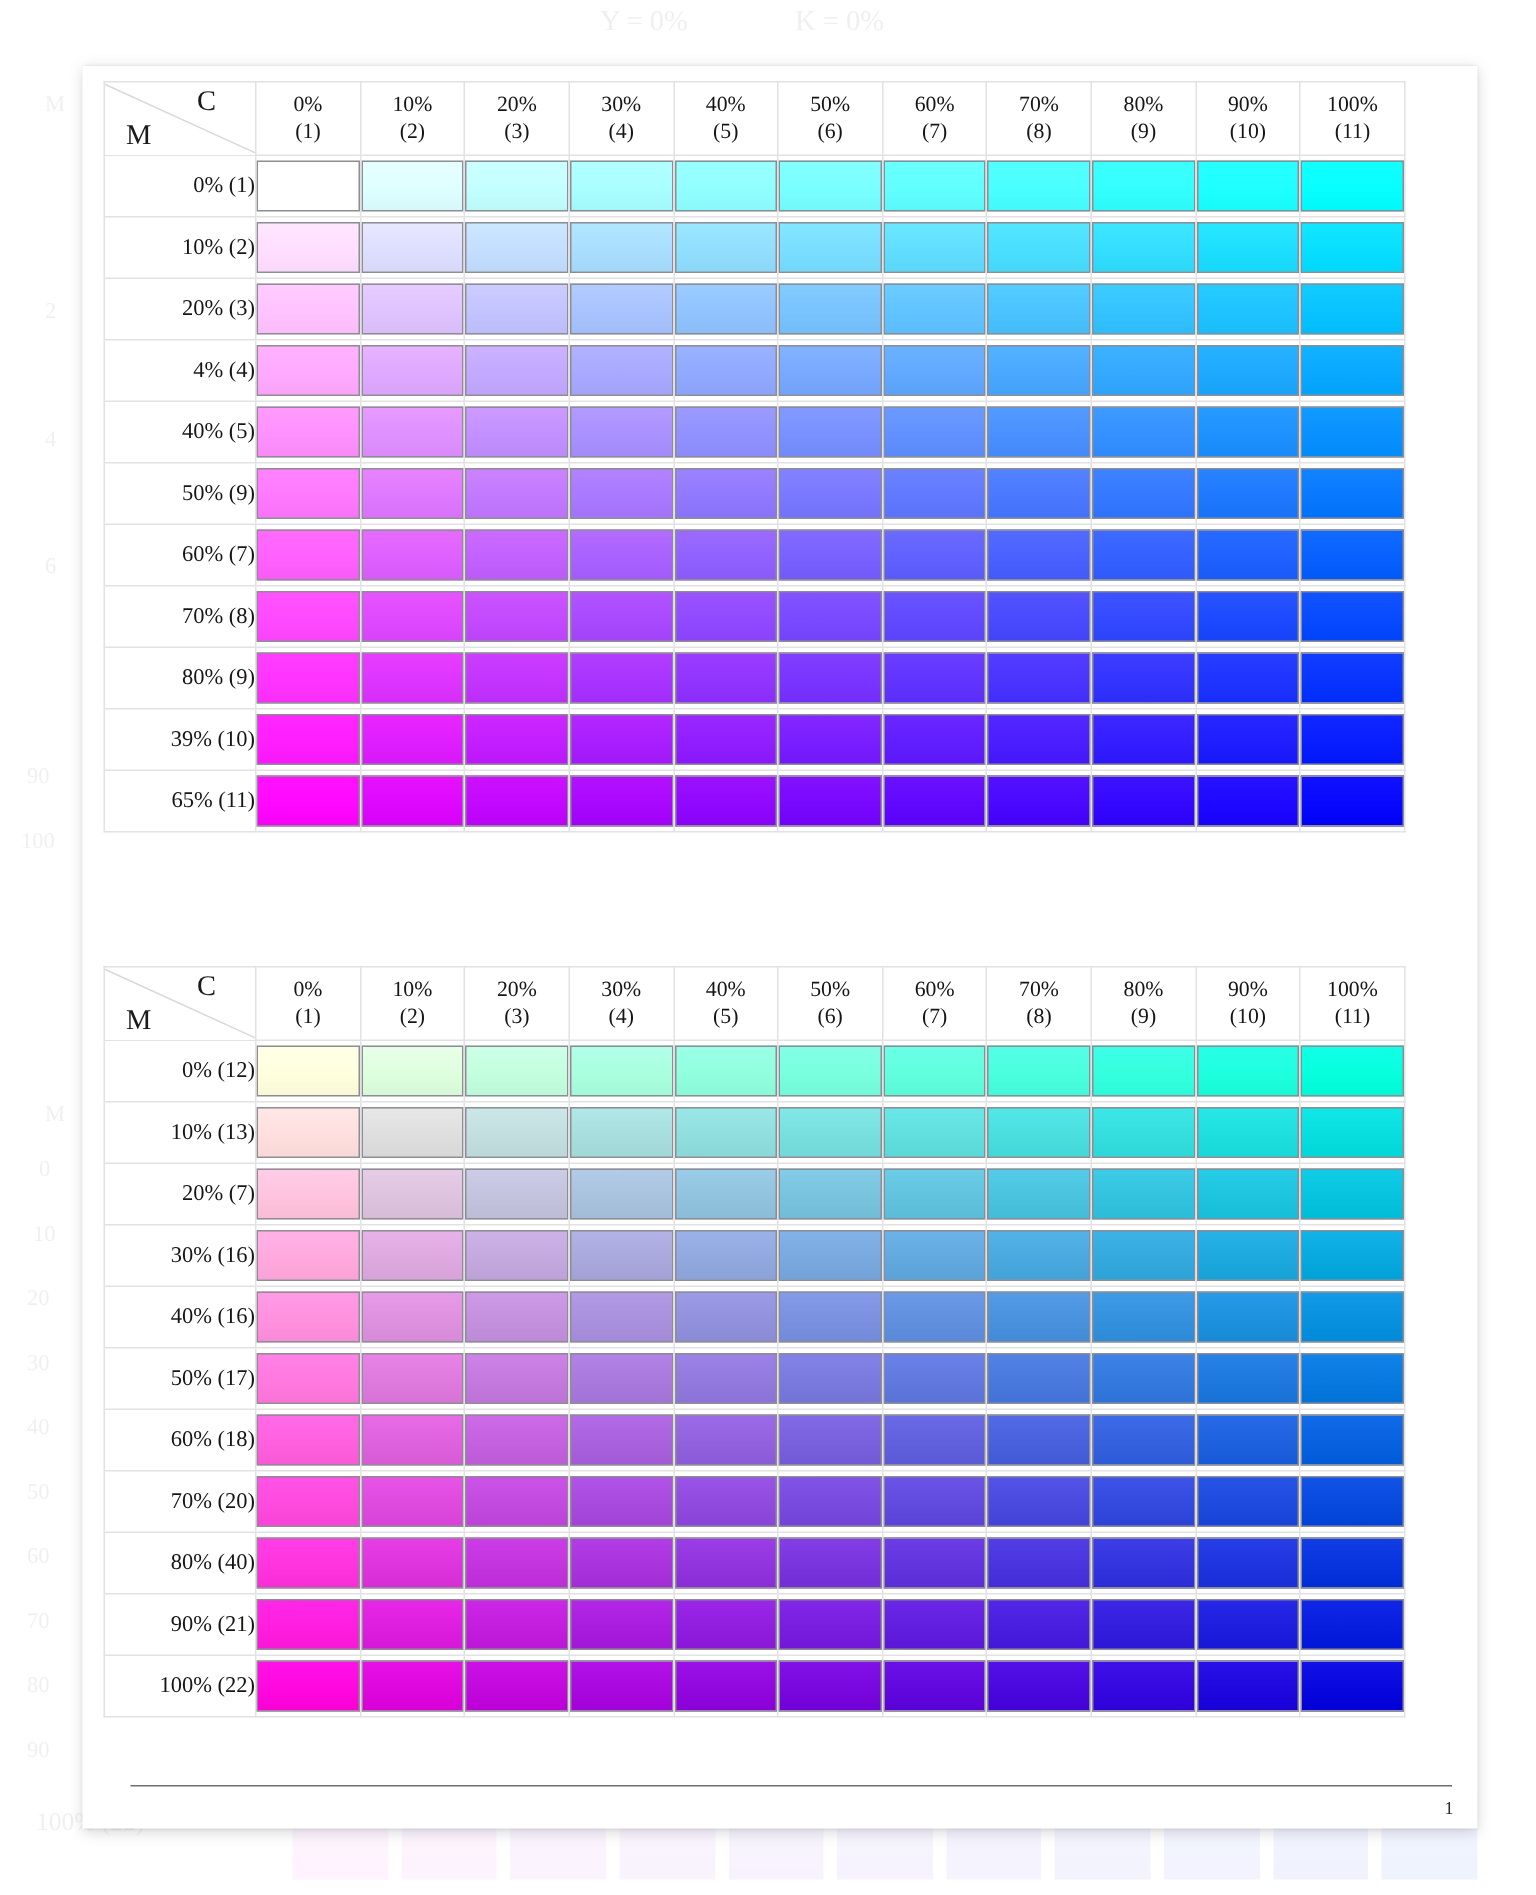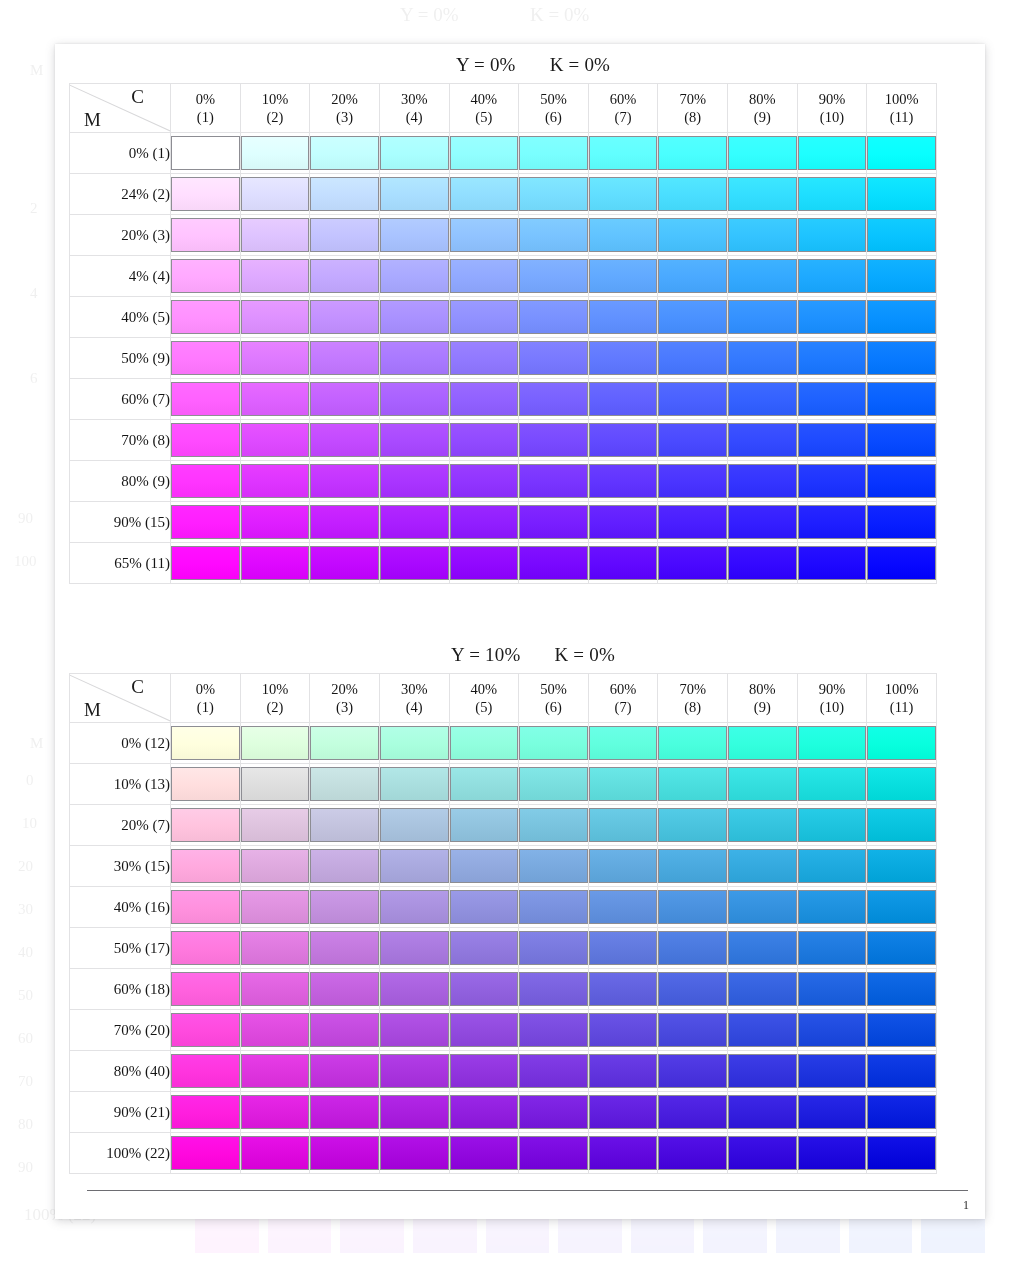--- a/index.html
+++ b/index.html
@@ -214,23 +214,20 @@
       <i style="background: linear-gradient(rgb(164, 165, 255), rgb(144, 145, 251));"></i>
       <i style="background: linear-gradient(rgb(151, 165, 255), rgb(131, 145, 251));"></i>
       <i style="background: linear-gradient(rgb(138, 165, 255), rgb(118, 145, 251));"></i>
       <i style="background: linear-gradient(rgb(125, 165, 255), rgb(105, 145, 251));"></i>
     </div>
 </div>
 
 <div class="sheet">
 
   <div class="chart-block block-1">
-    <div class="chart-title">
-      <span>Y = 0%</span><span class="t-gap"></span><span>K = 0%</span>
-    </div>
     <table class="cmyk-table" id="table-0">
         <thead>
           <tr>
             <th class="corner-cell">
               <span class="diag"></span>
               <span class="lbl-c">C</span>
               <span class="lbl-m">M</span>
             </th>
             <th class="col-head">
               <span class="pct">0%</span>
@@ -309,21 +306,21 @@
               <div class="swatch" style="background: linear-gradient(rgb(61, 255, 255) 0%, rgb(52, 255, 255) 55%, rgb(45, 248, 248) 100%);"></div>
             </td>
             <td class="swatch-cell">
               <div class="swatch" style="background: linear-gradient(rgb(39, 255, 255) 0%, rgb(30, 255, 255) 55%, rgb(23, 248, 248) 100%);"></div>
             </td>
             <td class="swatch-cell">
               <div class="swatch" style="background: linear-gradient(rgb(17, 255, 255) 0%, rgb(8, 255, 255) 55%, rgb(1, 248, 248) 100%);"></div>
             </td>
           </tr>
           <tr>
-            <td class="row-head">24% (2)</td>
+            <td class="row-head">10% (2)</td>
             <td class="swatch-cell">
               <div class="swatch" style="background: linear-gradient(rgb(255, 231, 255) 0%, rgb(255, 222, 255) 55%, rgb(248, 215, 248) 100%);"></div>
             </td>
             <td class="swatch-cell">
               <div class="swatch" style="background: linear-gradient(rgb(231, 231, 255) 0%, rgb(222, 222, 255) 55%, rgb(215, 215, 248) 100%);"></div>
             </td>
             <td class="swatch-cell">
               <div class="swatch" style="background: linear-gradient(rgb(204, 231, 255) 0%, rgb(195, 222, 255) 55%, rgb(188, 215, 248) 100%);"></div>
             </td>
             <td class="swatch-cell">
@@ -597,21 +594,21 @@
               <div class="swatch" style="background: linear-gradient(rgb(61, 61, 255) 0%, rgb(52, 52, 255) 55%, rgb(45, 45, 248) 100%);"></div>
             </td>
             <td class="swatch-cell">
               <div class="swatch" style="background: linear-gradient(rgb(39, 61, 255) 0%, rgb(30, 52, 255) 55%, rgb(23, 45, 248) 100%);"></div>
             </td>
             <td class="swatch-cell">
               <div class="swatch" style="background: linear-gradient(rgb(17, 61, 255) 0%, rgb(8, 52, 255) 55%, rgb(1, 45, 248) 100%);"></div>
             </td>
           </tr>
           <tr>
-            <td class="row-head">90% (15)</td>
+            <td class="row-head">39% (10)</td>
             <td class="swatch-cell">
               <div class="swatch" style="background: linear-gradient(rgb(255, 39, 255) 0%, rgb(255, 30, 255) 55%, rgb(248, 23, 248) 100%);"></div>
             </td>
             <td class="swatch-cell">
               <div class="swatch" style="background: linear-gradient(rgb(231, 39, 255) 0%, rgb(222, 30, 255) 55%, rgb(215, 23, 248) 100%);"></div>
             </td>
             <td class="swatch-cell">
               <div class="swatch" style="background: linear-gradient(rgb(204, 39, 255) 0%, rgb(195, 30, 255) 55%, rgb(188, 23, 248) 100%);"></div>
             </td>
             <td class="swatch-cell">
@@ -673,23 +670,20 @@
             </td>
             <td class="swatch-cell">
               <div class="swatch" style="background: linear-gradient(rgb(17, 17, 255) 0%, rgb(8, 8, 255) 55%, rgb(1, 1, 248) 100%);"></div>
             </td>
           </tr>
         </tbody>
       </table>
   </div>
 
   <div class="chart-block block-2">
-    <div class="chart-title">
-      <span>Y = 10%</span><span class="t-gap"></span><span>K = 0%</span>
-    </div>
     <table class="cmyk-table" id="table-1">
         <thead>
           <tr>
             <th class="corner-cell">
               <span class="diag"></span>
               <span class="lbl-c">C</span>
               <span class="lbl-m">M</span>
             </th>
             <th class="col-head">
               <span class="pct">0%</span>
@@ -840,21 +834,21 @@
               <div class="swatch" style="background: linear-gradient(rgb(61, 204, 231) 0%, rgb(52, 195, 222) 55%, rgb(45, 188, 215) 100%);"></div>
             </td>
             <td class="swatch-cell">
               <div class="swatch" style="background: linear-gradient(rgb(39, 204, 231) 0%, rgb(30, 195, 222) 55%, rgb(23, 188, 215) 100%);"></div>
             </td>
             <td class="swatch-cell">
               <div class="swatch" style="background: linear-gradient(rgb(17, 204, 231) 0%, rgb(8, 195, 222) 55%, rgb(1, 188, 215) 100%);"></div>
             </td>
           </tr>
           <tr>
-            <td class="row-head">30% (15)</td>
+            <td class="row-head">30% (16)</td>
             <td class="swatch-cell">
               <div class="swatch" style="background: linear-gradient(rgb(255, 178, 231) 0%, rgb(255, 169, 222) 55%, rgb(248, 162, 215) 100%);"></div>
             </td>
             <td class="swatch-cell">
               <div class="swatch" style="background: linear-gradient(rgb(231, 178, 231) 0%, rgb(222, 169, 222) 55%, rgb(215, 162, 215) 100%);"></div>
             </td>
             <td class="swatch-cell">
               <div class="swatch" style="background: linear-gradient(rgb(204, 178, 231) 0%, rgb(195, 169, 222) 55%, rgb(188, 162, 215) 100%);"></div>
             </td>
             <td class="swatch-cell">

